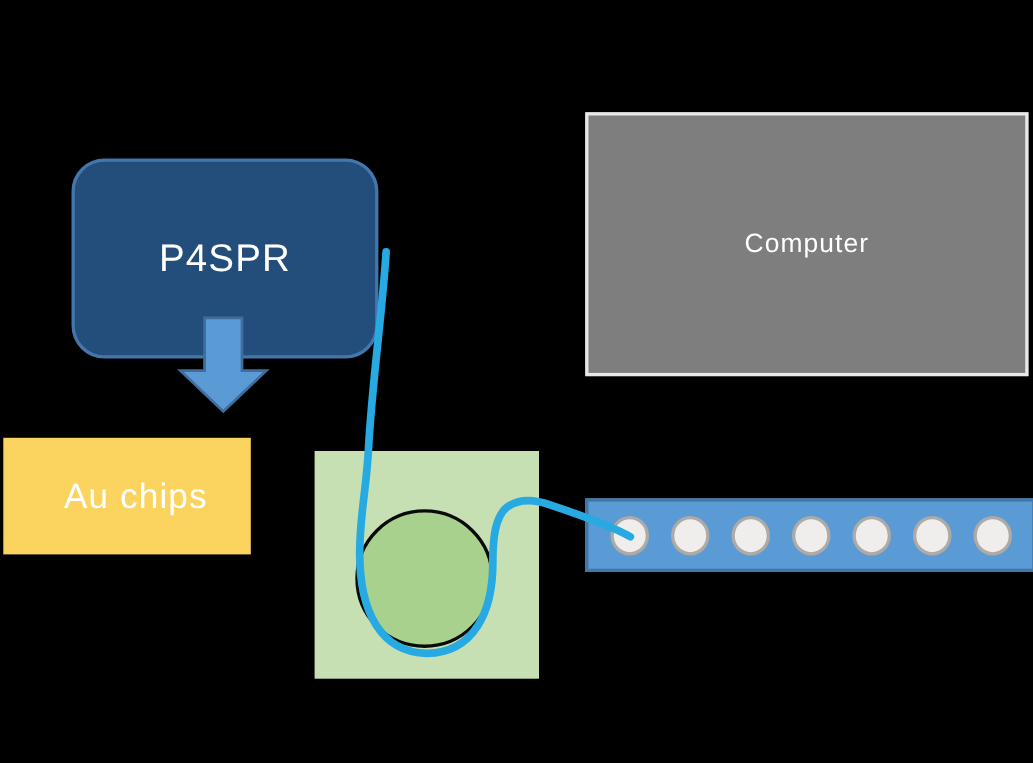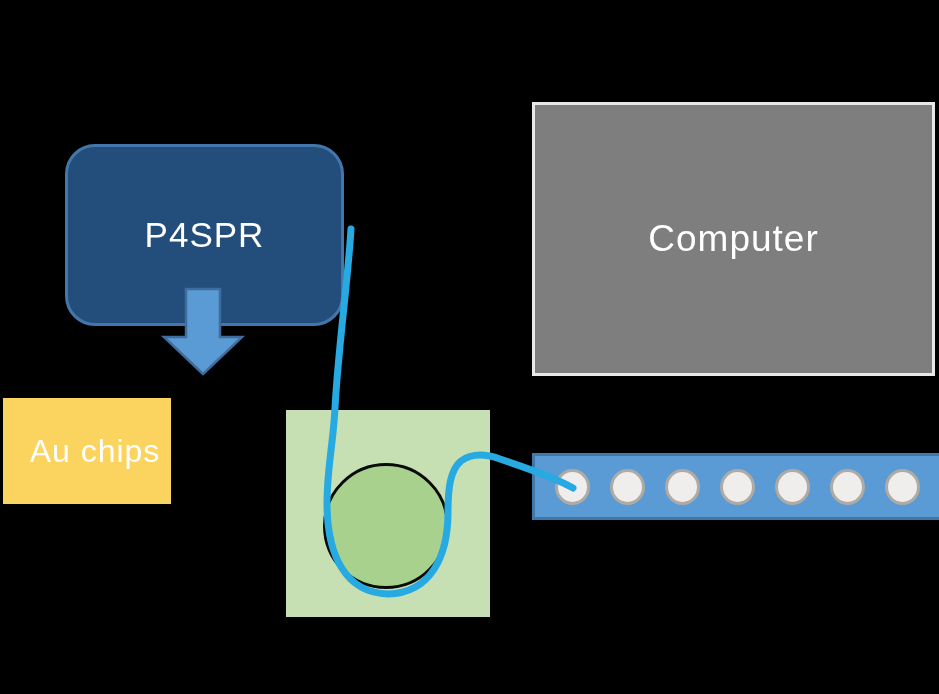--- a/index.html
+++ b/index.html
@@ -32,30 +32,30 @@
     border: 3px solid #4377AB;
     border-radius: 30px;
     font-size: 35px;
     letter-spacing: 1px;
     margin-top: 36px;
   }
   .computer-box {
     left: 532px;
     top: 102px;
     width: 403px;
-    height: 274px;
+    height: 240px;
     background: #7E7E7E;
     border: 3px solid #E9E8E6;
-    font-size: 37px;
+    font-size: 24px;
     letter-spacing: 1px;
   }
   .auchips-box {
     left: 3px;
     top: 398px;
-    width: 168px;
+    width: 225px;
     height: 106px;
     background: #FAD45E;
     font-size: 32px;
     letter-spacing: 1px;
     padding-left: 16px;
   }
   .flowcell-square {
     left: 286px;
     top: 410px;
     width: 204px;

